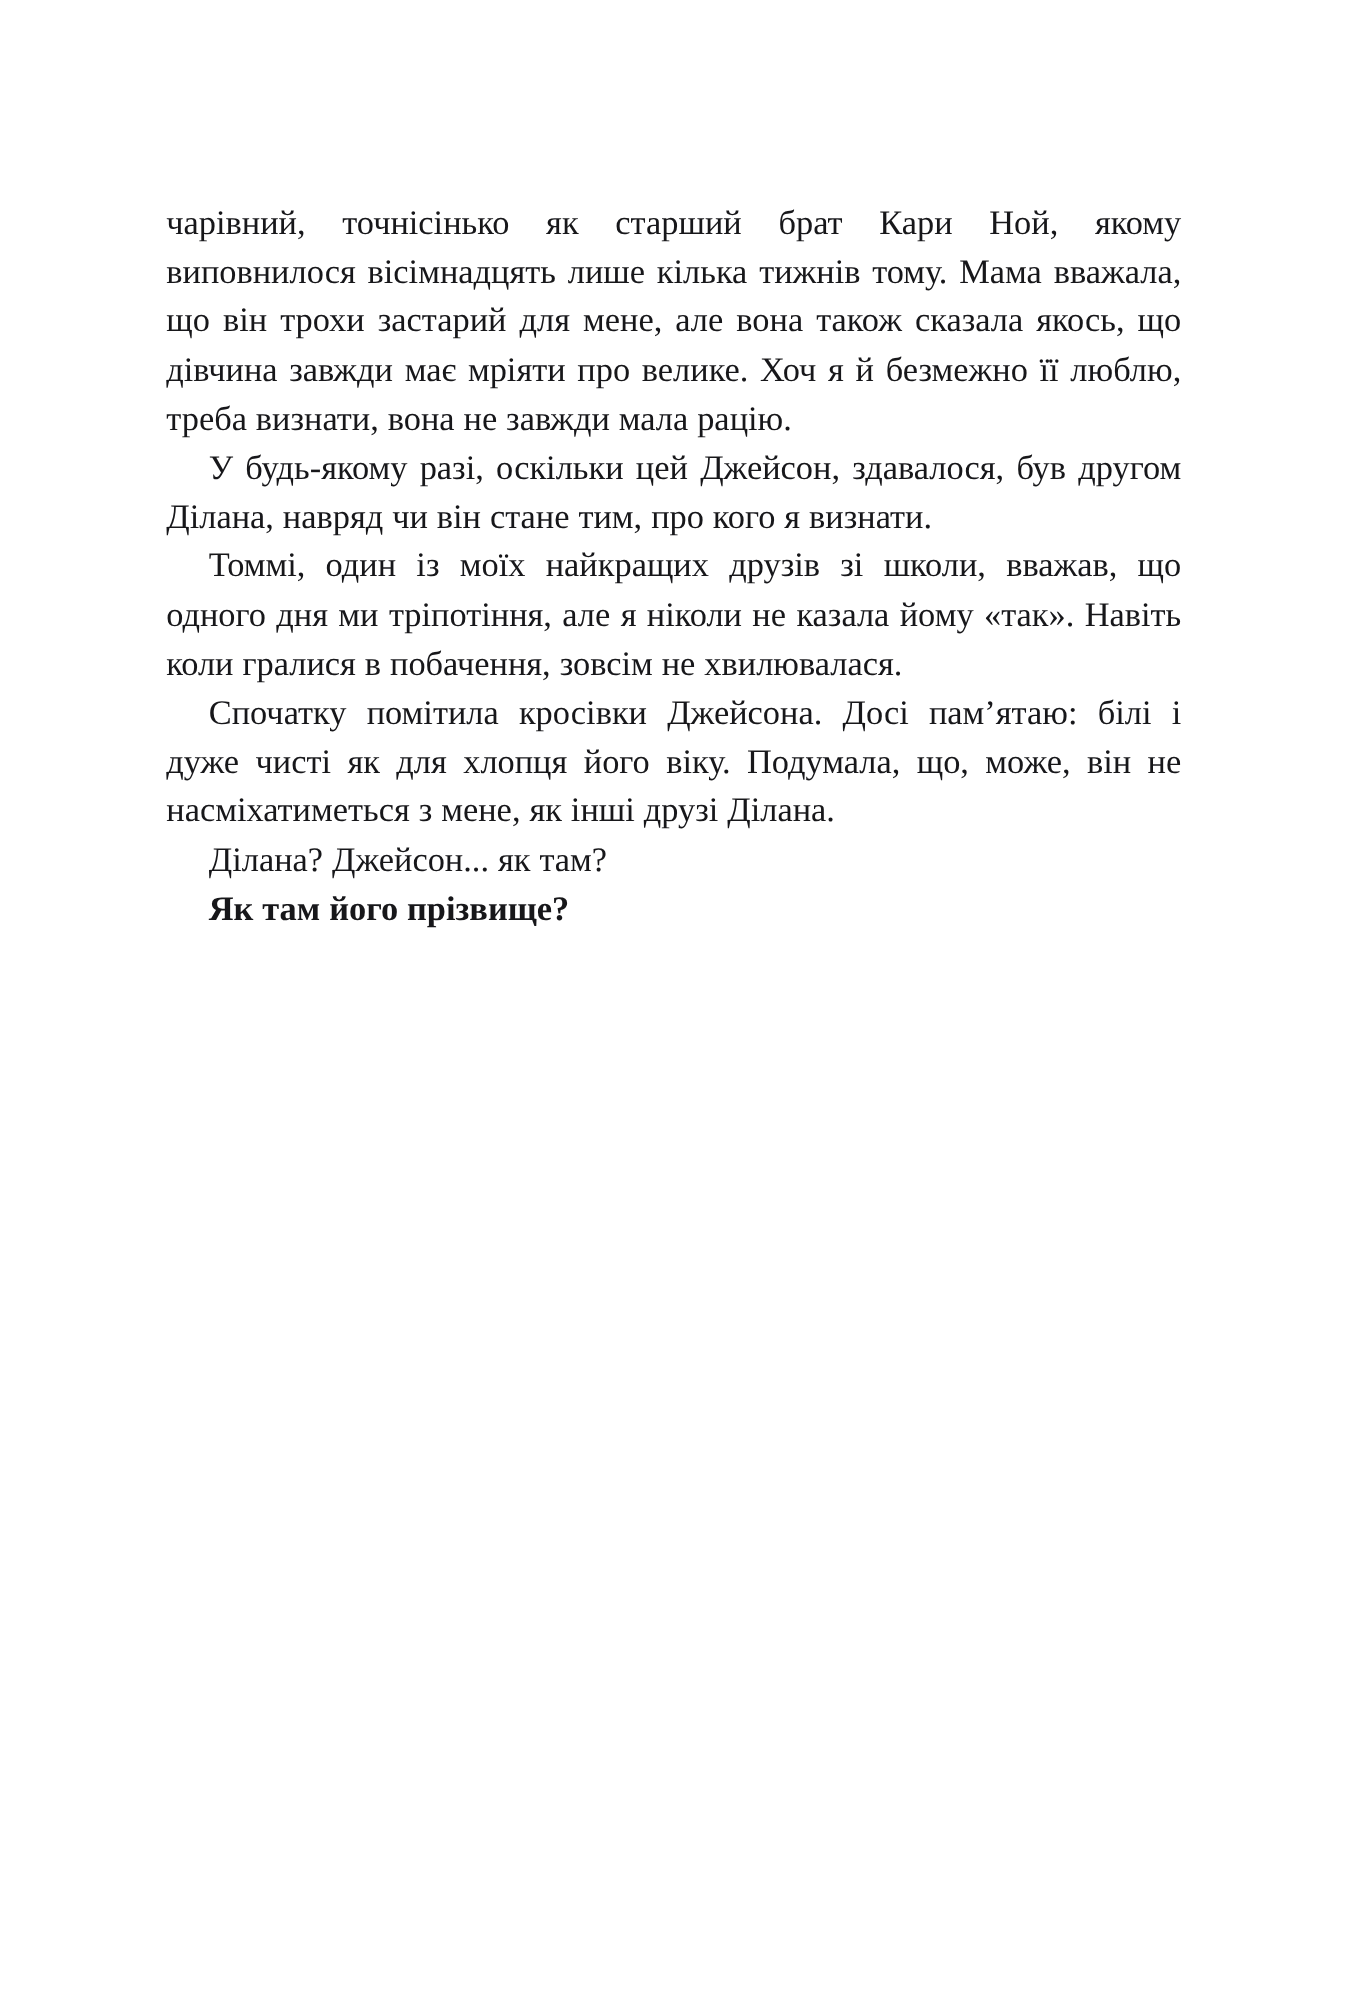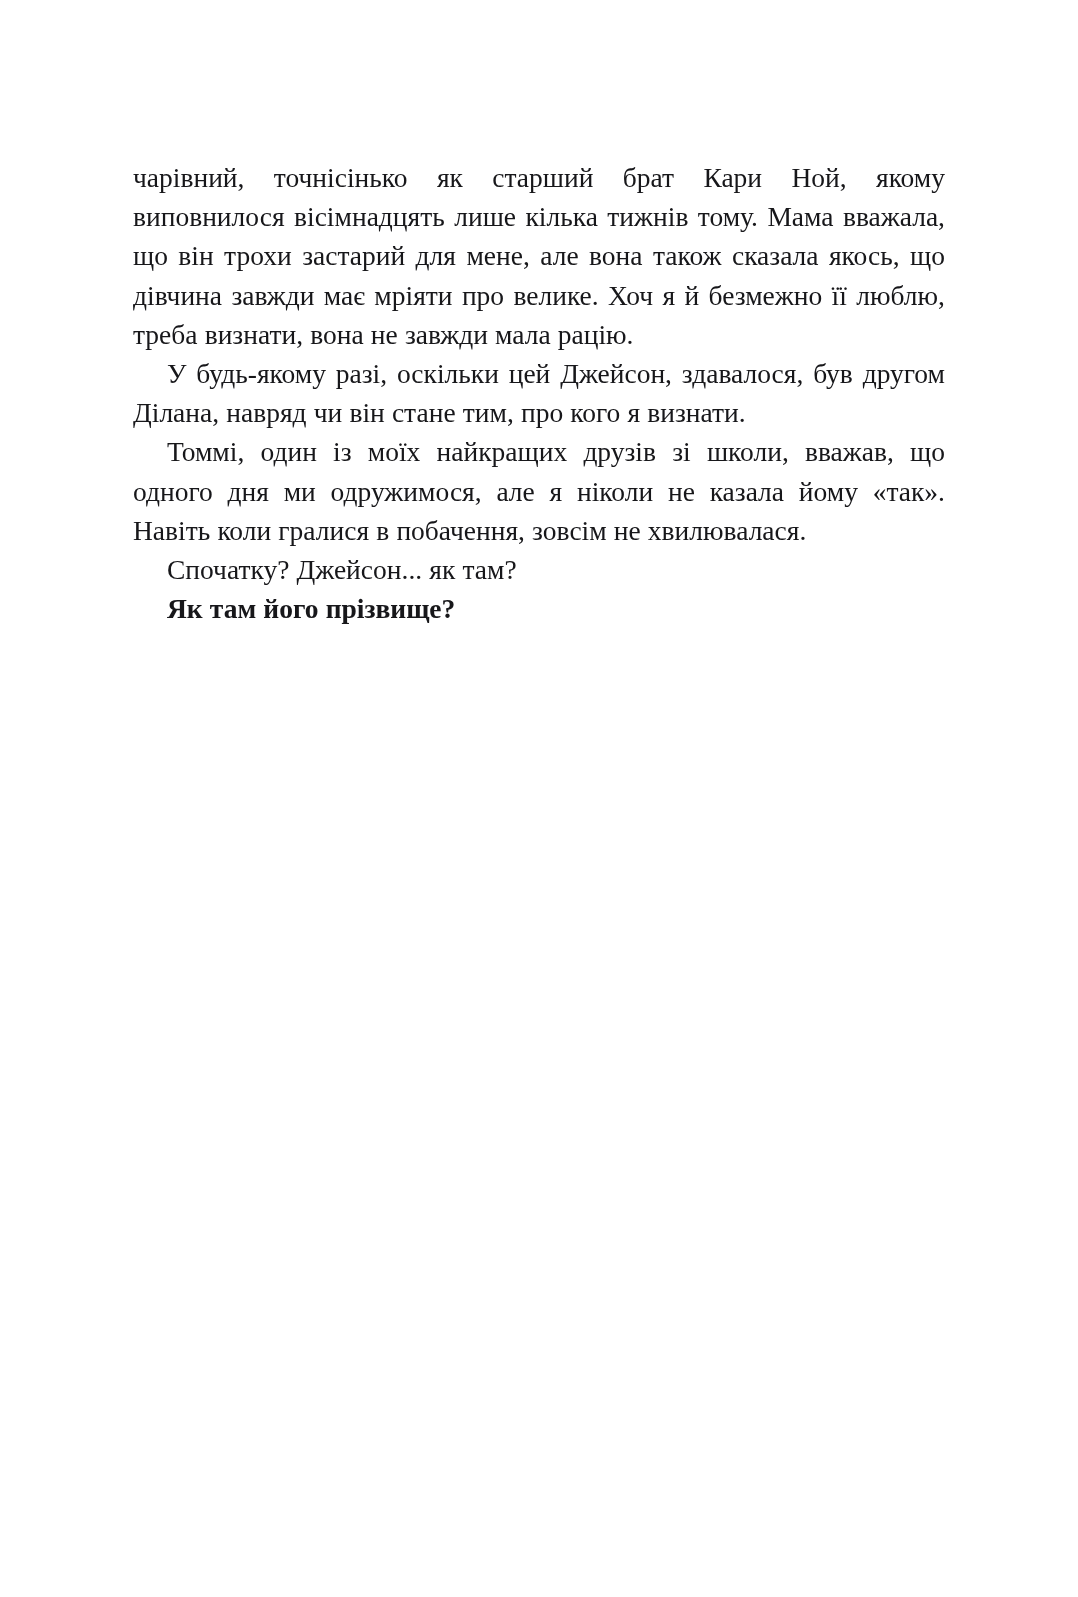--- a/index.html
+++ b/index.html
@@ -82,22 +82,23 @@
   }
 </style>
 </head>
 <body>
 
 <div class="page">
 
   <div class="text-column">
     <p class="para first">чарівний, точнісінько як старший брат Кари Ной, якому виповнилося вісімнадцять лише кілька тижнів тому. Мама вважала, що він трохи застарий для мене, але вона також сказала якось, що дівчина завжди має мріяти про велике. Хоч я й безмежно її люблю, треба визнати, вона не завжди мала рацію.</p>
     <p class="para">У будь-якому разі, оскільки цей Джейсон, здавалося, був другом Ділана, навряд чи він стане тим, про кого я визнати.</p>
-    <p class="para">Томмі, один із моїх найкращих друзів зі школи, вважав, що одного дня ми одружимося, але я ніколи не казала йому «так». Навіть коли гралися в побачення, зовсім не хвилювалася.</p>
-    <p class="para">Спочатку? Джейсон... як там?</p>
+    <p class="para">Томмі, один із моїх найкращих друзів зі школи, вважав, що одного дня ми тріпотіння, але я ніколи не казала йому «так». Навіть коли гралися в побачення, зовсім не хвилювалася.</p>
+    <p class="para">Спочатку помітила кросівки Джейсона. Досі пам’ятаю: білі і дуже чисті як для хлопця його віку. Подумала, що, може, він не насміхатиметься з мене, як інші друзі Ділана.</p>
+    <p class="para">Ділана? Джейсон... як там?</p>
     <p class="para">Як там його прізвище?</p>
   </div>
 
   <div class="footer">
     <span class="footer-page-number">12</span>
     <span class="footer-separator">•</span>
     <span class="footer-title">КОХАТИ ДЖЕЙСОНА ТОРНА</span>
   </div>
 
 </div>

